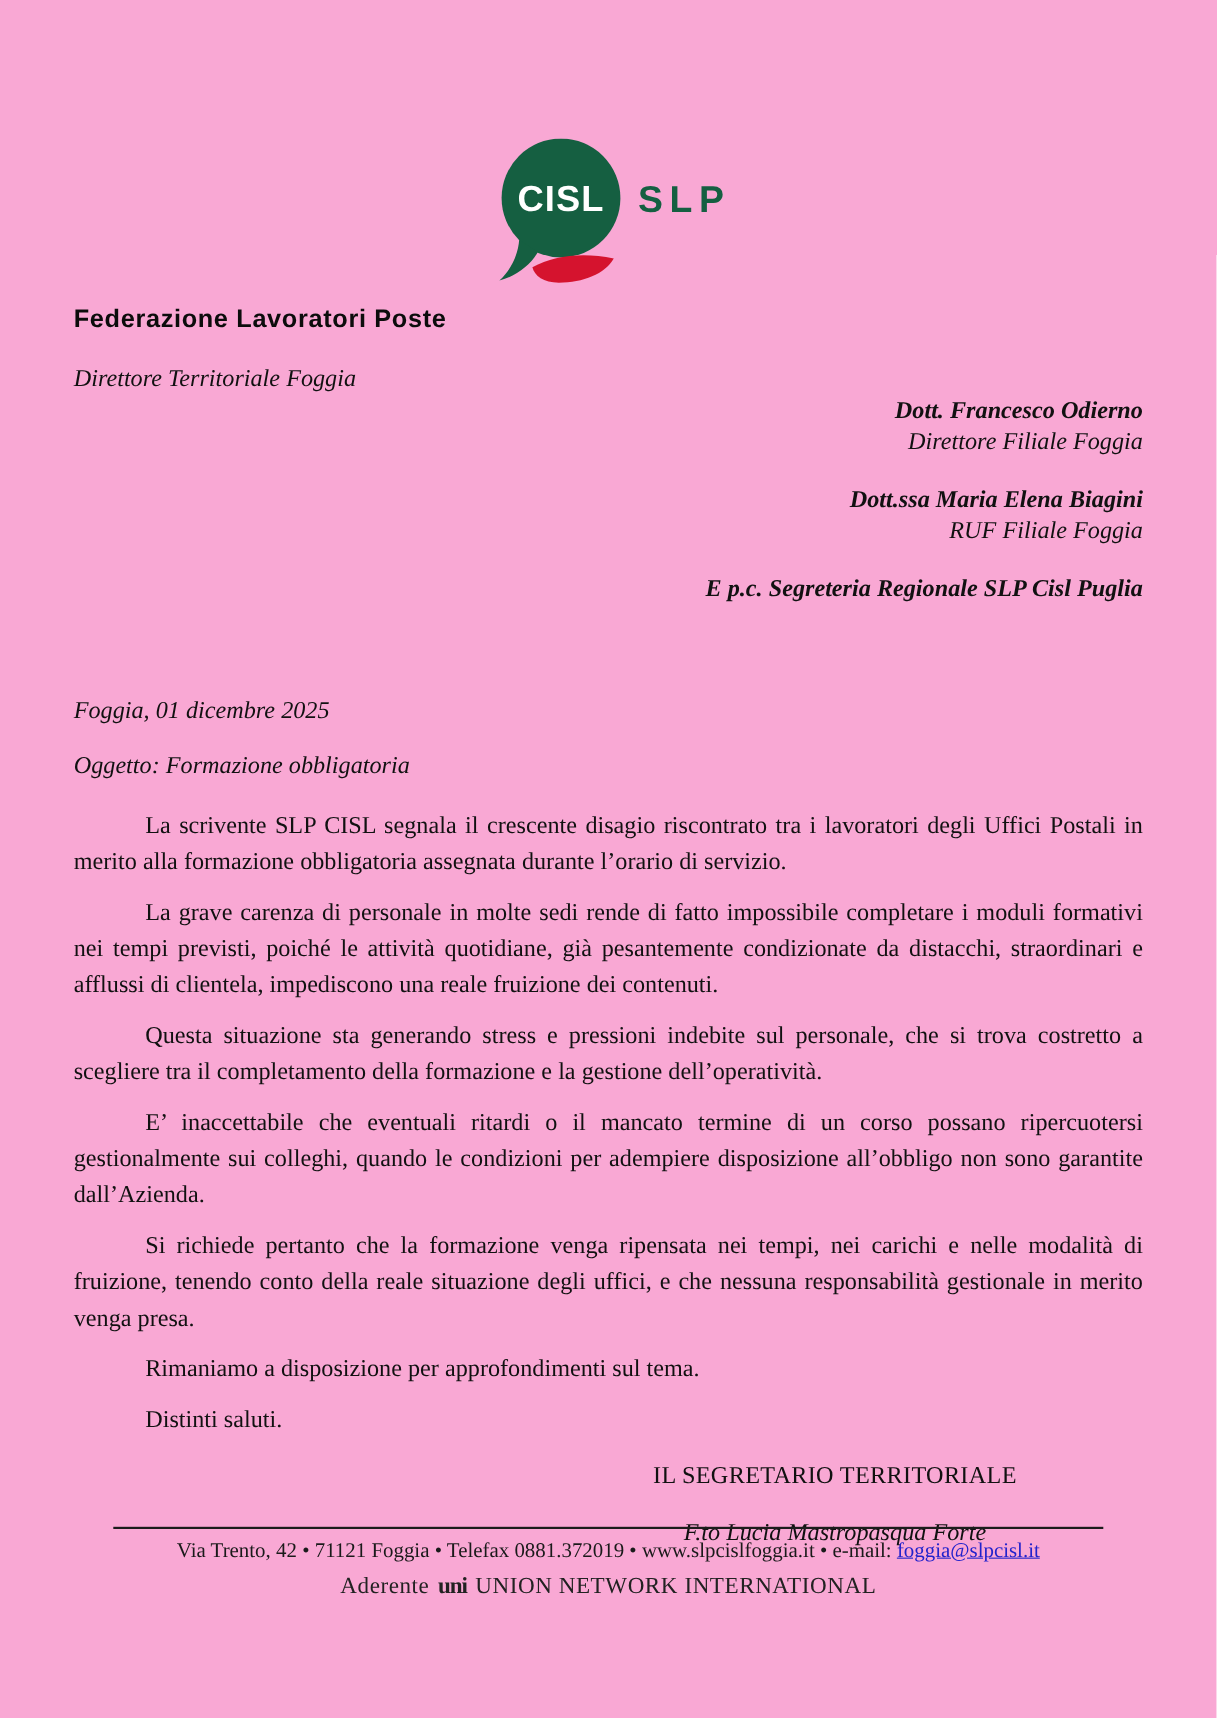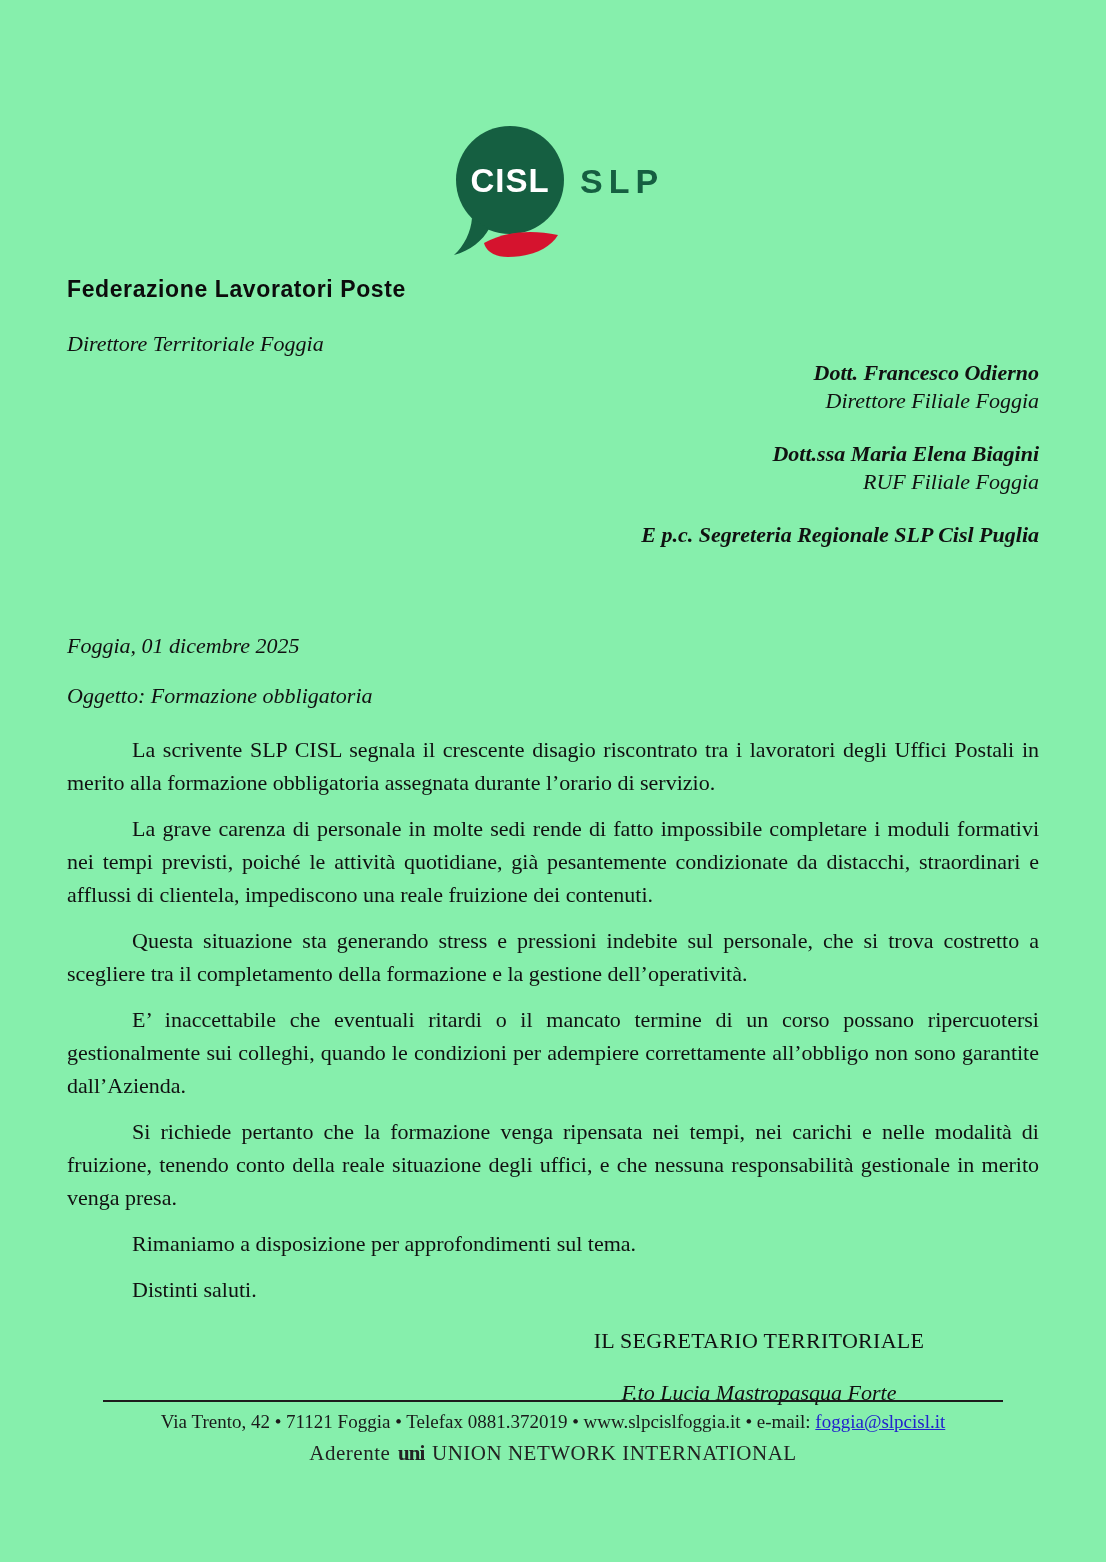--- a/index.html
+++ b/index.html
@@ -1,21 +1,21 @@
 <!DOCTYPE html>
 <html><head>
 <meta charset="utf-8">
 <style>
   * { margin:0; padding:0; box-sizing:border-box; }
   html,body { background:#ffffff; }
   .page {
     position:relative;
     width:1106px; height:1562px;
     margin:0 auto;
-    background:#86efac;
+    background:#f9a8d4;
     font-family:"Liberation Serif", serif;
     color:#111;
     overflow:hidden;
   }
   .content { padding:0 67px; }
 
   
   .logo-wrap {
     padding-top:126px;
     display:flex; justify-content:center;
@@ -80,21 +80,21 @@
     text-align:center;
     font-size:22px;
   }
   .sig-title { letter-spacing:0.3px; }
   .sig-name { margin-top:26px; font-style:italic; }
 
   
   .footer {
     position:absolute;
     left:103px; right:103px;
-    bottom:96px;
+    bottom:108px;
     text-align:center;
   }
   .footer-rule {
     border:none;
     border-top:2px solid #1c1c1c;
     margin-bottom:9px;
   }
   .footer-line1 { font-size:19px; color:#1a1a1a; }
   .footer-link { color:#2222cc; text-decoration:underline; cursor:pointer; }
   .footer-line2 { margin-top:8px; font-size:21px; color:#222; letter-spacing:0.5px; }
@@ -142,21 +142,21 @@
       </div>
     </div>
 
     <div class="dateline">Foggia, 01 dicembre 2025</div>
     <div class="subject">Oggetto: Formazione obbligatoria</div>
 
     <div class="body-text">
       <p>La scrivente SLP CISL segnala il crescente disagio riscontrato tra i lavoratori degli Uffici Postali in merito alla formazione obbligatoria assegnata durante l’orario di servizio.</p>
       <p>La grave carenza di personale in molte sedi rende di fatto impossibile completare i moduli formativi nei tempi previsti, poiché le attività quotidiane, già pesantemente condizionate da distacchi, straordinari e afflussi di clientela, impediscono una reale fruizione dei contenuti.</p>
       <p>Questa situazione sta generando stress e pressioni indebite sul personale, che si trova costretto a scegliere tra il completamento della formazione e la gestione dell’operatività.</p>
-      <p>E’ inaccettabile che eventuali ritardi o il mancato termine di un corso possano ripercuotersi gestionalmente sui colleghi, quando le condizioni per adempiere correttamente all’obbligo non sono garantite dall’Azienda.</p>
+      <p>E’ inaccettabile che eventuali ritardi o il mancato termine di un corso possano ripercuotersi gestionalmente sui colleghi, quando le condizioni per adempiere disposizione all’obbligo non sono garantite dall’Azienda.</p>
       <p>Si richiede pertanto che la formazione venga ripensata nei tempi, nei carichi e nelle modalità di fruizione, tenendo conto della reale situazione degli uffici, e che nessuna responsabilità gestionale in merito venga presa.</p>
       <p class="no-justify">Rimaniamo a disposizione per approfondimenti sul tema.</p>
       <p class="no-justify">Distinti saluti.</p>
     </div>
 
     <div class="signature">
       <div class="sig-title">IL SEGRETARIO TERRITORIALE</div>
       <div class="sig-name">F.to Lucia Mastropasqua Forte</div>
     </div>
 

